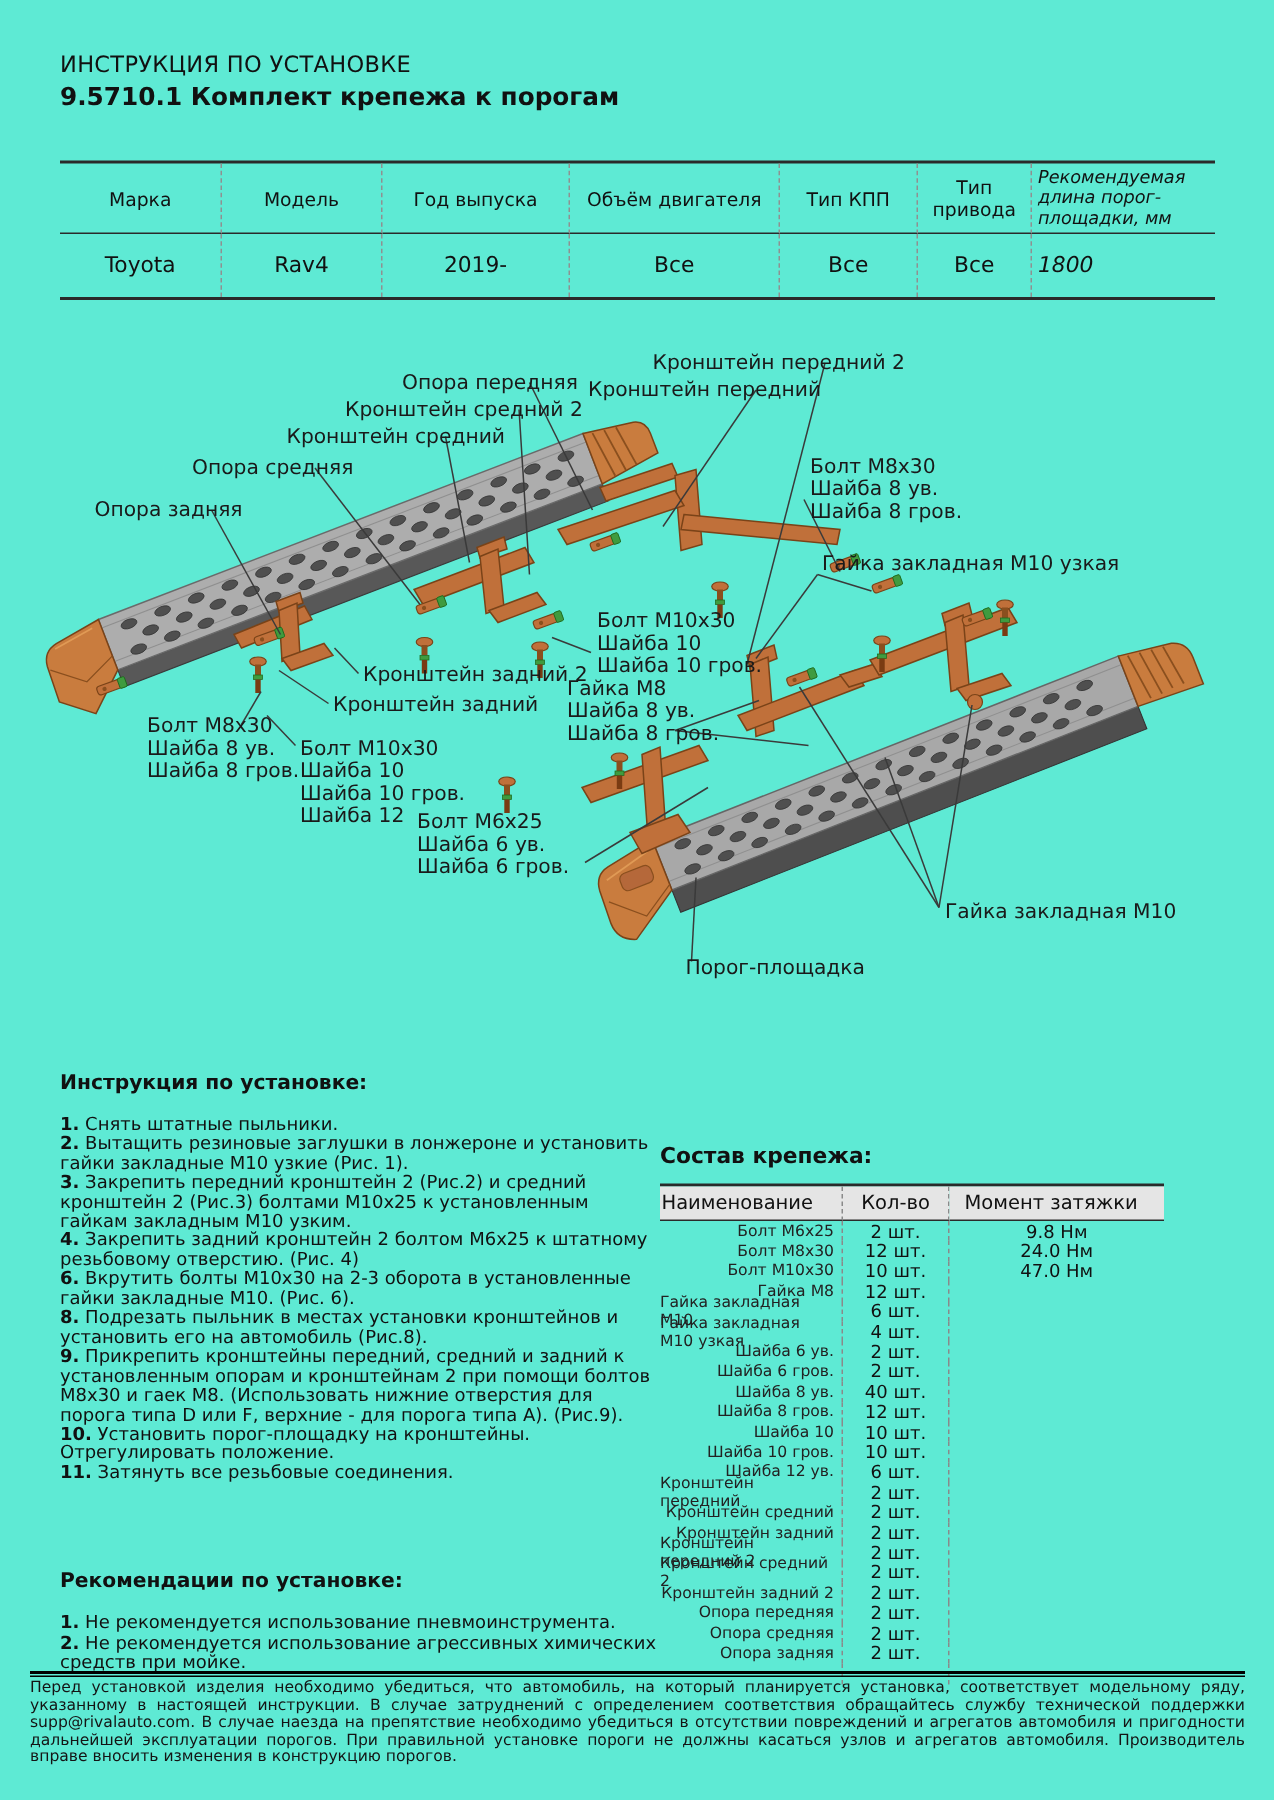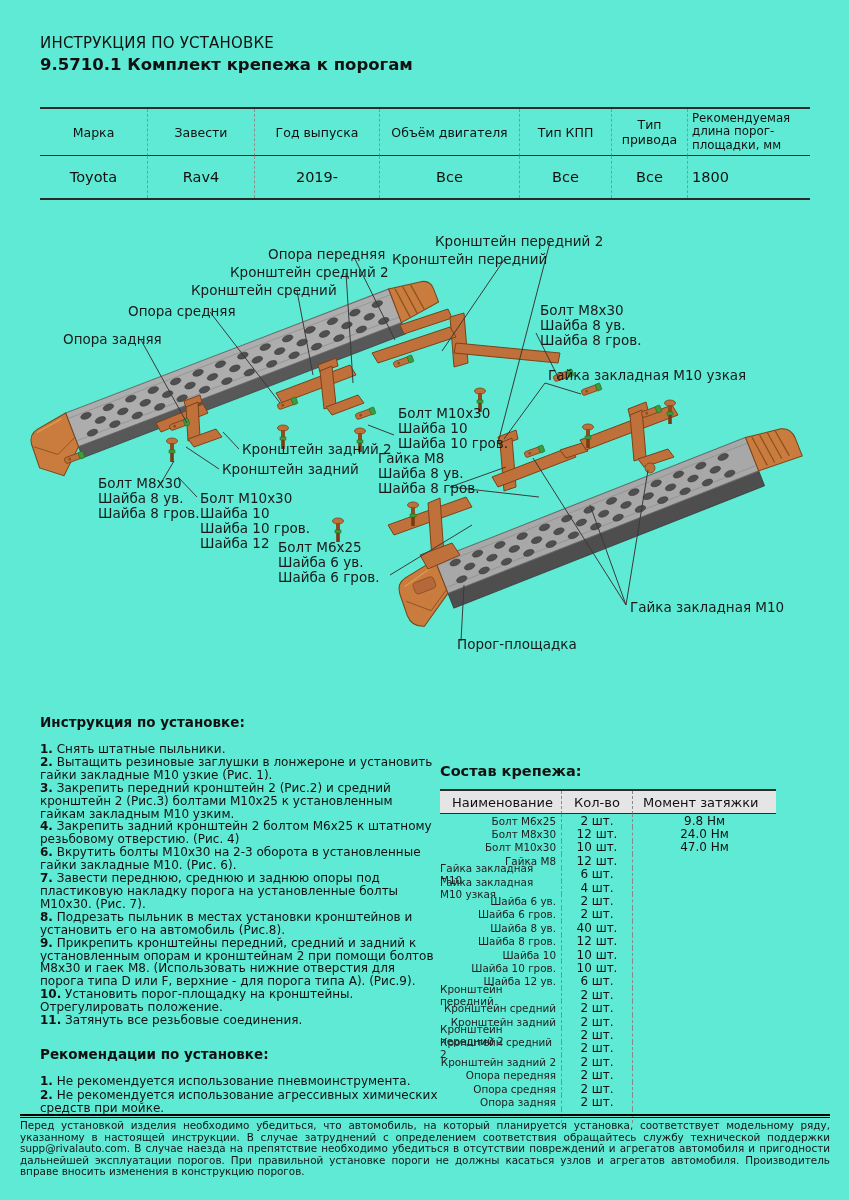--- a/index.html
+++ b/index.html
@@ -8,42 +8,42 @@
   
   .hdr{position:absolute;left:40px;top:34px;}
   .hdr1{font-size:15px;letter-spacing:.2px;}
   .hdr2{font-size:16.5px;font-weight:bold;margin-top:3px;}
   
   .vtable{position:absolute;left:40px;top:107px;width:770px;
           border-top:2px solid #2a2a2a;border-bottom:2px solid #2a2a2a;
           display:grid;grid-template-columns:108px 107px 125px 140px 92px 76px 122px;}
   .vc{display:flex;align-items:center;justify-content:center;text-align:center;
       border-right:1px dashed #909090;padding:0 4px;box-sizing:border-box;}
-  .vc.c7{border-right:none;justify-content:flex-start;text-align:left;}
+  .vc.c7{border-right:none;justify-content:flex-start;text-align:left;font-style:italic;}
   .vh{height:47px;font-size:12.5px;border-bottom:1.5px solid #2a2a2a;}
   .vh.c7{font-size:11.8px;line-height:1.15;}
   .vd{height:42px;font-size:14.5px;}
   
   .diagram{position:absolute;left:20px;top:225px;}
   .diagram text{font-family:"DejaVu Sans","Liberation Sans",sans-serif;font-size:13.5px;fill:#1a1a1a;}
   
   .instr{position:absolute;left:40px;top:714px;width:399px;}
   .h{font-size:13.5px;font-weight:bold;}
   .instr #steps{margin-top:13px;font-size:12px;line-height:12.9px;}
   .step b{font-weight:bold;}
   
   .hw{position:absolute;left:440px;top:763px;width:336px;}
   .hwt{font-size:14.5px;}
   .hwtable{margin-top:10px;border-top:2px solid #2a2a2a;
            display:grid;grid-template-columns:122px 71px 143px;}
   .hc{box-sizing:border-box;}
   .hc.col1,.hc.col2{border-right:1px dashed #8a8a8a;}
   .hh{background:#e5e5e5;border-bottom:1.5px solid #2a2a2a;font-size:13px;
       height:23px;display:flex;align-items:center;}
-  .hh.col1{padding-left:12px;}
+  .hh.col1{padding-left:1px;}
   .hh.col2{justify-content:center;}
   .hh.col3{padding-left:10px;}
   .hr1{height:13.4px;display:flex;align-items:center;}
   .hr1.col1{justify-content:flex-end;padding-right:5px;font-size:10.4px;color:#222;}
   .hr1.col2{justify-content:center;font-size:12px;}
   .hr1.col3{justify-content:center;font-size:12px;}
   .hspacer{height:14px;}
   
   .recs{position:absolute;left:40px;top:1046px;width:420px;}
   .recs #recitems{margin-top:13px;font-size:12px;line-height:13.5px;}
@@ -58,21 +58,21 @@
 
 <div class="page">
 
   <div class="hdr">
     <div class="hdr1">ИНСТРУКЦИЯ ПО УСТАНОВКЕ</div>
     <div class="hdr2">9.5710.1 Комплект крепежа к порогам</div>
   </div>
 
   <div class="vtable" id="vtable">
       <div class="vc vh">Марка</div>
-      <div class="vc vh">Завести</div>
+      <div class="vc vh">Модель</div>
       <div class="vc vh">Год выпуска</div>
       <div class="vc vh">Объём двигателя</div>
       <div class="vc vh">Тип КПП</div>
       <div class="vc vh">Тип привода</div>
       <div class="vc vh c7">Рекомендуемая длина порог-площадки, мм</div>
       <div class="vc vd">Toyota</div>
       <div class="vc vd">Rav4</div>
       <div class="vc vd">2019-</div>
       <div class="vc vd">Все</div>
       <div class="vc vd">Все</div>
@@ -310,21 +310,20 @@
   </svg>
 
   <div class="instr">
     <div class="h">Инструкция по установке:</div>
     <div id="steps">
         <div class="step"><b>1.</b> Снять штатные пыльники.</div>
         <div class="step"><b>2.</b> Вытащить резиновые заглушки в лонжероне и установить гайки закладные М10 узкие (Рис. 1).</div>
         <div class="step"><b>3.</b> Закрепить передний кронштейн 2 (Рис.2) и средний кронштейн 2 (Рис.3) болтами М10х25 к установленным гайкам закладным М10 узким.</div>
         <div class="step"><b>4.</b> Закрепить задний кронштейн 2 болтом М6х25 к штатному резьбовому отверстию. (Рис. 4)</div>
         <div class="step"><b>6.</b> Вкрутить болты М10х30 на 2-3 оборота в установленные гайки закладные М10. (Рис. 6).</div>
-        <div class="step"><b>7.</b> Завести переднюю, среднюю и заднюю опоры под пластиковую накладку порога на установленные болты М10х30. (Рис. 7).</div>
         <div class="step"><b>8.</b> Подрезать пыльник в местах установки кронштейнов и установить его на автомобиль (Рис.8).</div>
         <div class="step"><b>9.</b> Прикрепить кронштейны передний, средний и задний к установленным опорам и кронштейнам 2 при помощи болтов М8х30 и гаек М8. (Использовать нижние отверстия для порога типа D или F, верхние - для порога типа А). (Рис.9).</div>
         <div class="step"><b>10.</b> Установить порог-площадку на кронштейны. Отрегулировать положение.</div>
         <div class="step"><b>11.</b> Затянуть все резьбовые соединения.</div>
       </div>
   </div>
 
   <div class="hw">
     <div class="h hwt">Состав крепежа:</div>
     <div class="hwtable" id="hwtable">

